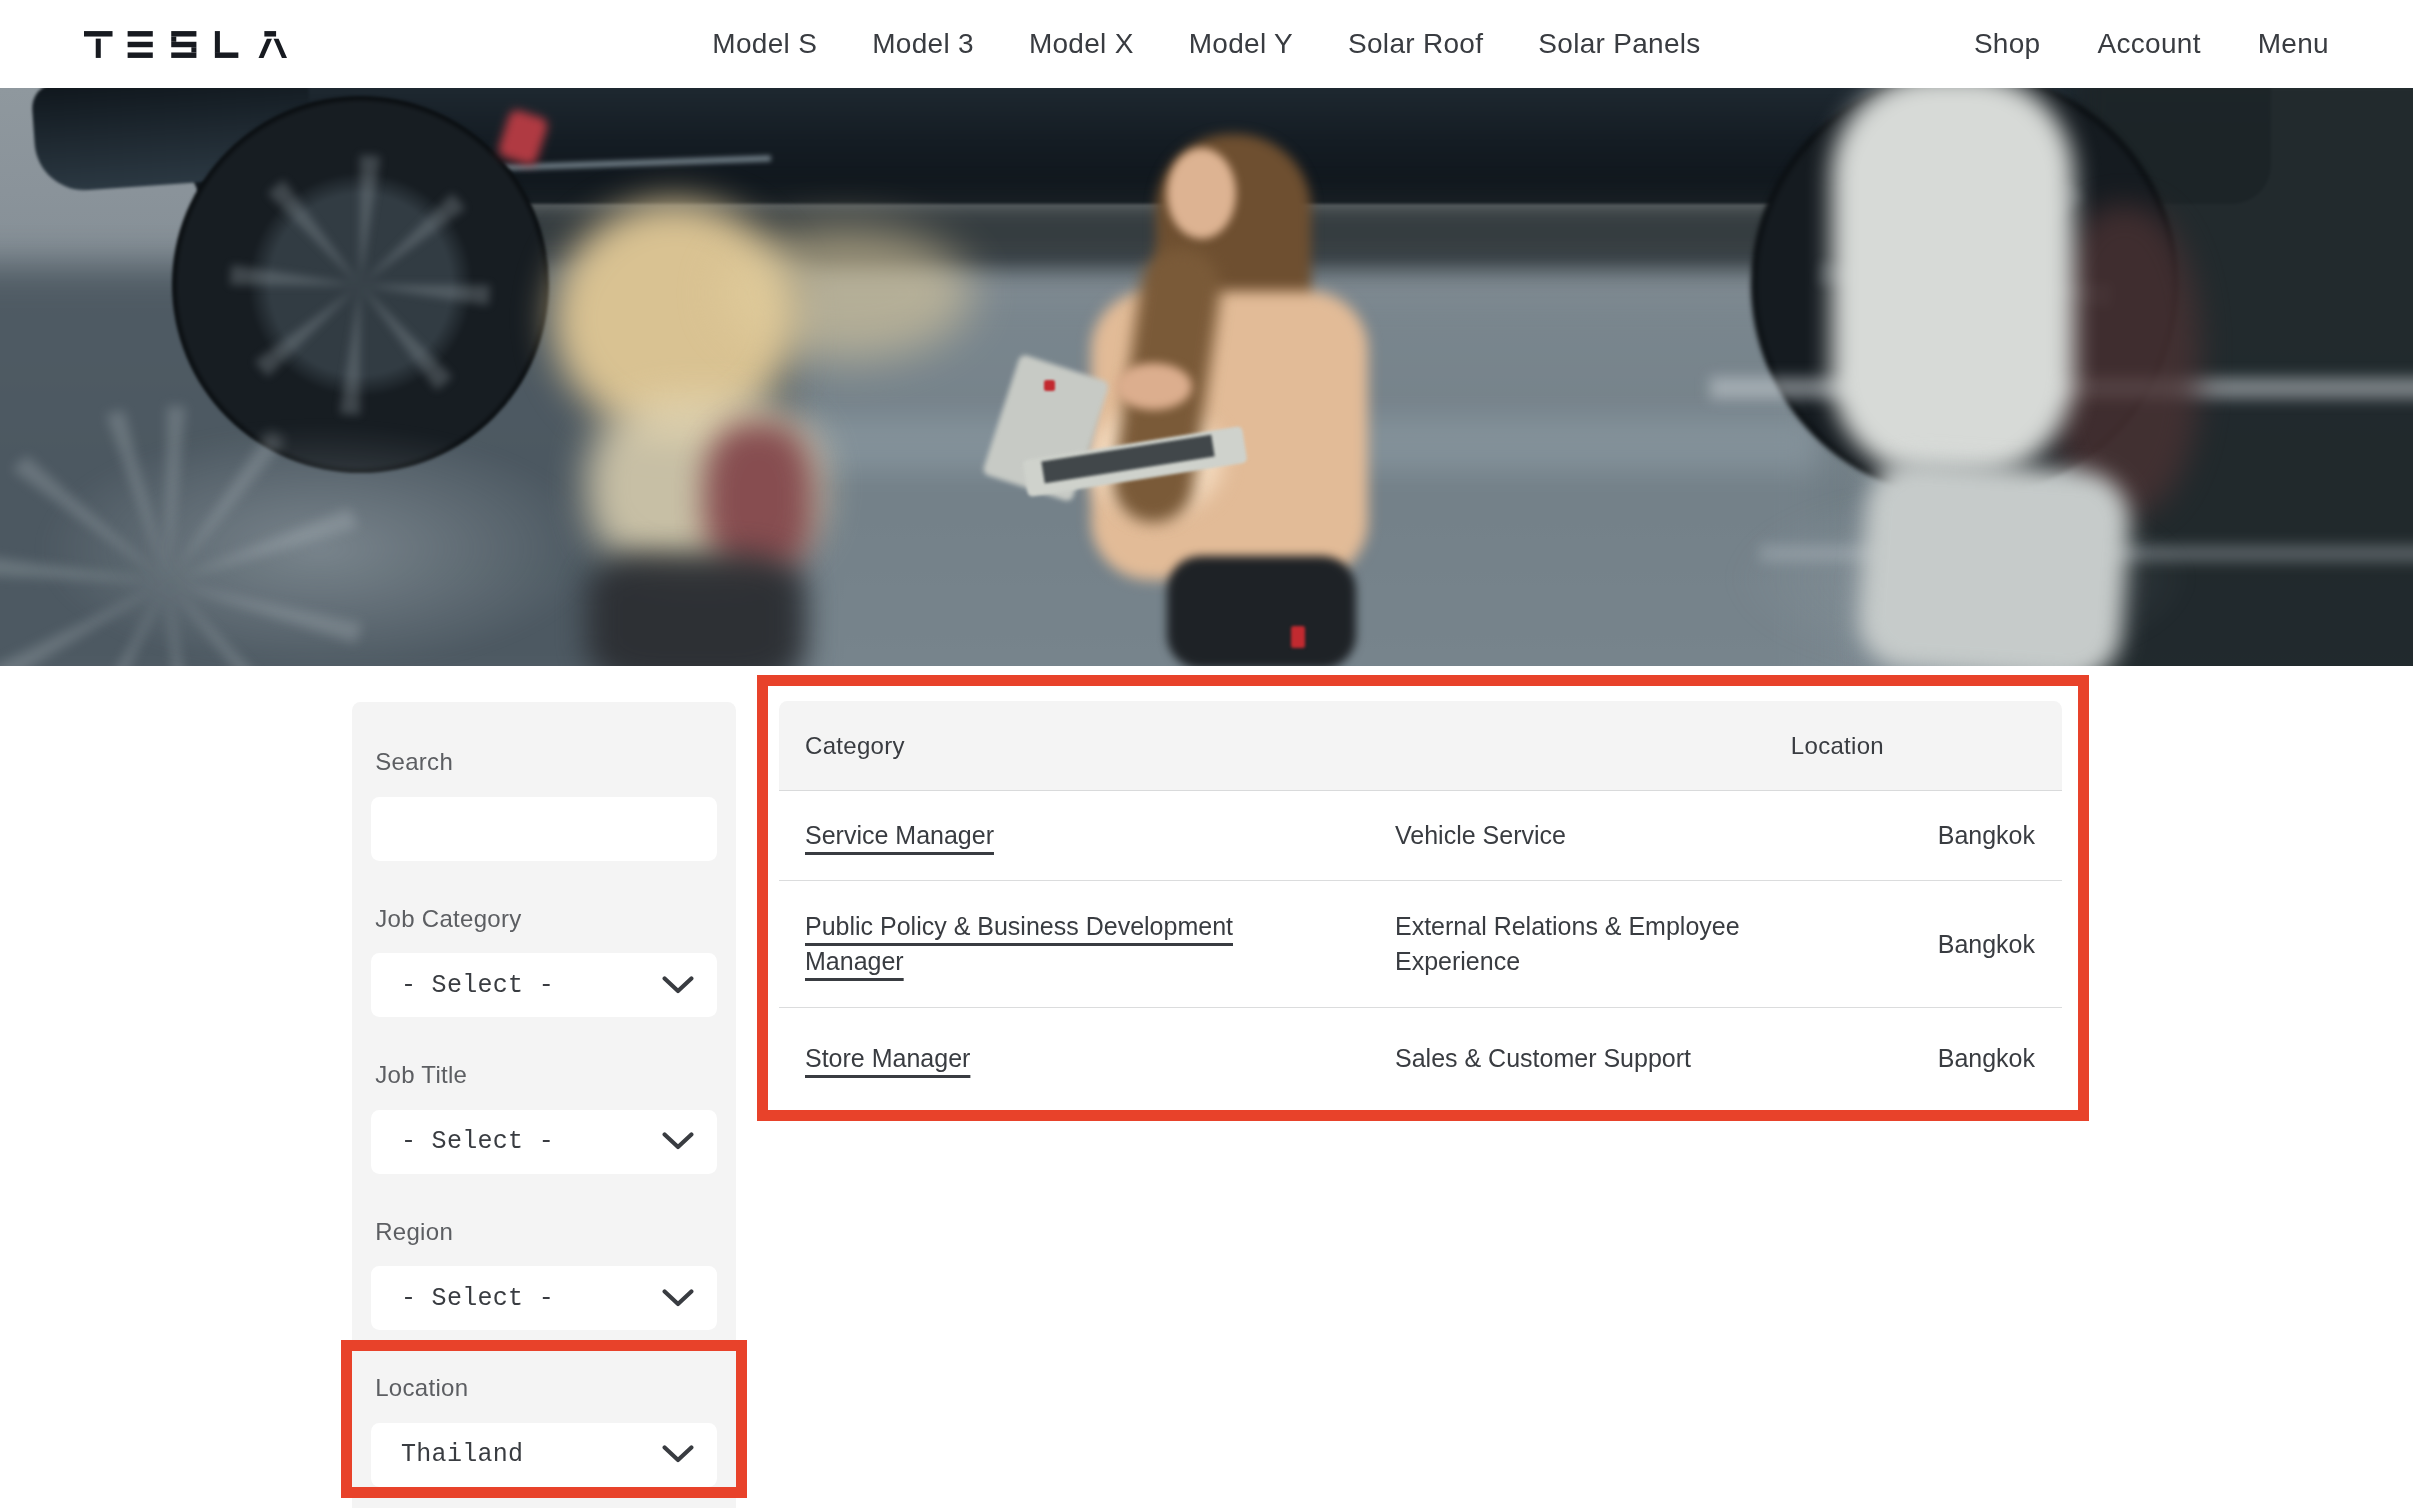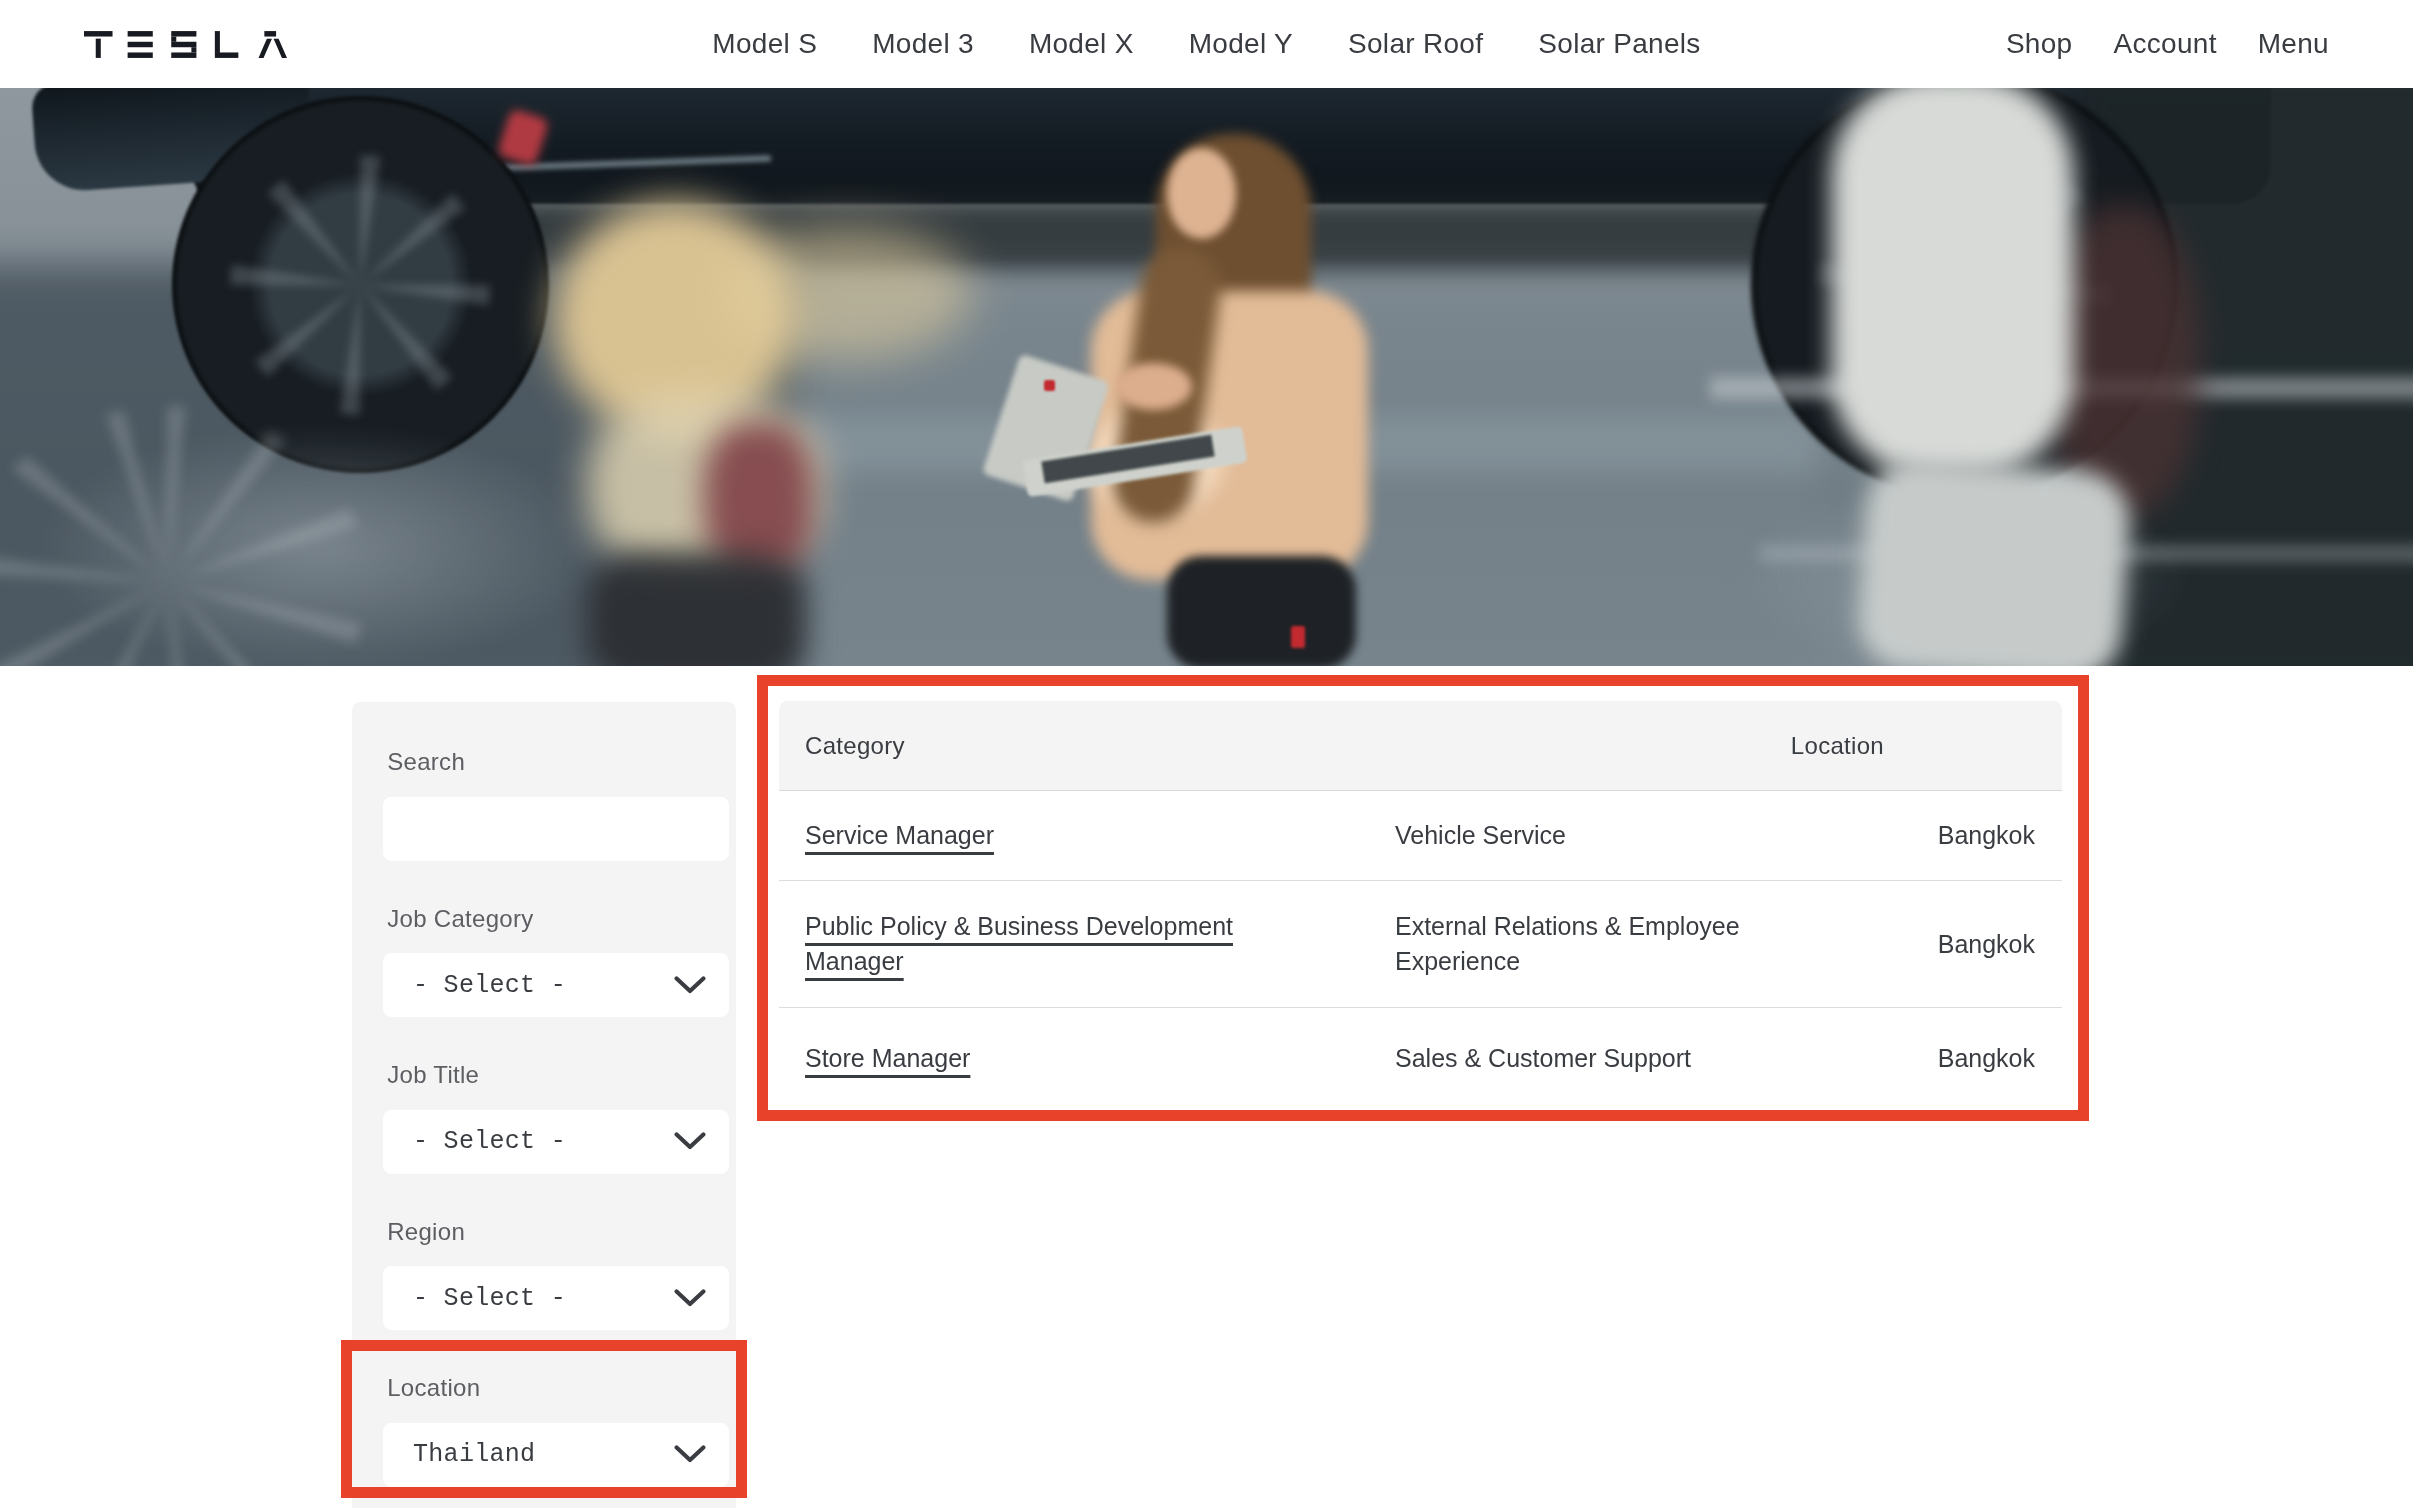--- a/index.html
+++ b/index.html
@@ -14,21 +14,21 @@
     position:absolute; left:0; top:0; width:2413px; height:88px;
     background:#ffffff; z-index:30;
   }
   .logo { position:absolute; left:84px; top:31px; display:block; cursor:pointer; }
   .nav-center {
     position:absolute; left:0; top:0; width:2413px; height:88px;
     display:flex; align-items:center; justify-content:center; gap:55px;
   }
   .nav-right {
     position:absolute; right:84px; top:0; height:88px;
-    display:flex; align-items:center; gap:41px;
+    display:flex; align-items:center; gap:57px;
   }
   .nav-link {
     font-size:28px; font-weight:500; color:#393c41; letter-spacing:0.3px;
     white-space:nowrap; cursor:pointer; text-decoration:none;
   }
 
   
   .hero {
     position:absolute; left:0; top:88px; width:2413px; height:578px;
     overflow:hidden;
@@ -121,21 +121,21 @@
   
   .filters {
     position:absolute; left:352px; top:702px; width:384px; height:806px;
     background:#f4f4f4; border-radius:8.4px 8.4px 0 0;
     padding:46px 18.4px 0 19px; z-index:10;
   }
   .f-label {
     display:block; margin:0 0 20px 4.2px; font-size:24px; line-height:28.5px;
     color:#5c5e62; letter-spacing:0.3px;
   }
-  .f-field { margin-bottom:44px;margin-left:12px; }
+  .f-field { margin-bottom:44px; }
   .f-input {
     width:346px; height:64px; background:#ffffff; border:none; outline:none;
     border-radius:8.4px; font-size:25px; color:#393c41; padding:0 20px;
     font-family:"Liberation Sans", sans-serif;
   }
   .f-select {
     width:346px; height:64px; background:#ffffff; border-radius:8.4px;
     display:flex; align-items:center; justify-content:space-between;
     padding:0 23.5px 0 30px; cursor:pointer;font-family:Liberation Mono, monospace;
   }

